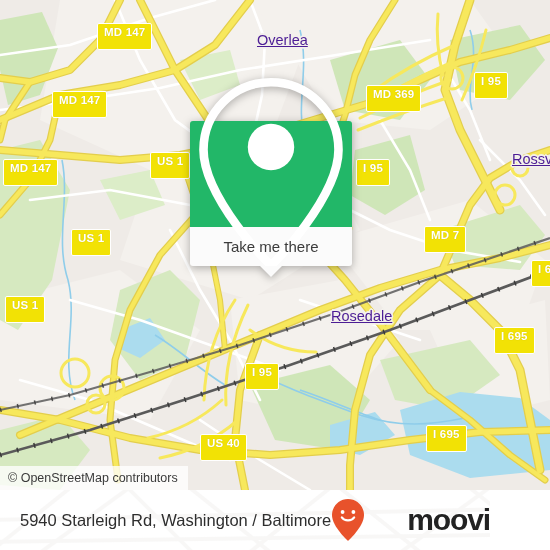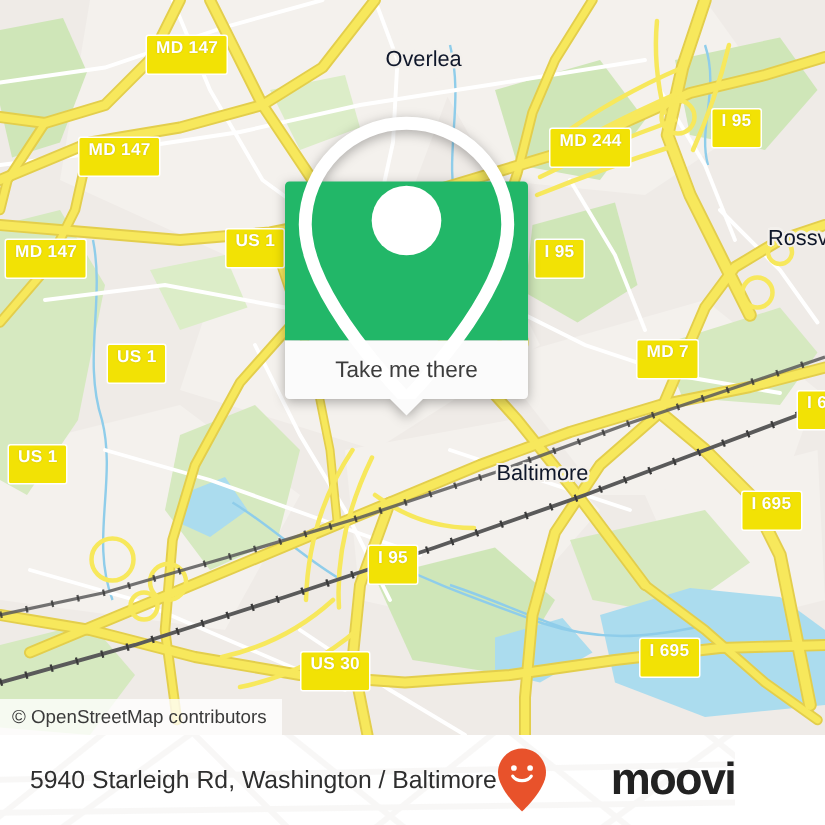--- a/index.html
+++ b/index.html
@@ -36,27 +36,28 @@
     font-weight: bold;
     font-size: 11.5px;
     line-height: 1;
     padding: 3px 6px 10px 6px;
     white-space: nowrap;
     letter-spacing: 0.2px;
     text-shadow: 0 0 1px rgba(120,110,0,.35);
   }
   .place-label {
     position: absolute;
-    color: #0f172a;
+    color: #4c1d95;
     font-family: "Liberation Sans", sans-serif;
     font-size: 14.5px;
     white-space: nowrap;
     text-shadow:
       -1.6px 0 #F3F0EC, 1.6px 0 #F3F0EC, 0 -1.6px #F3F0EC, 0 1.6px #F3F0EC,
       -1.2px -1.2px #F3F0EC, 1.2px -1.2px #F3F0EC, -1.2px 1.2px #F3F0EC, 1.2px 1.2px #F3F0EC;
+    text-decoration: underline;
   }
 
   
   #popup {
     position: absolute;
     left: 190px; top: 121px;
     width: 162px;
     filter: drop-shadow(0 2px 4px rgba(0,0,0,0.30));
   }
   #popup-head {
@@ -285,37 +286,37 @@
       <g>
         <path d="M0,455 L90,430 L190,398 L290,365 L390,330 L470,300 L550,270" stroke="#5A5A5A" stroke-width="2.6" fill="none"></path>
         <path d="M0,455 L90,430 L190,398 L290,365 L390,330 L470,300 L550,270" stroke="#3A3A3A" stroke-width="5" fill="none" stroke-dasharray="1.5 16" stroke-linecap="butt"></path>
         <path d="M0,410 L70,395 L150,372 L240,345 L330,315 L420,282 L500,255 L550,238" stroke="#5A5A5A" stroke-width="2.2" fill="none" opacity="0.85"></path>
         <path d="M0,410 L70,395 L150,372 L240,345 L330,315 L420,282 L500,255 L550,238" stroke="#3A3A3A" stroke-width="4.5" fill="none" stroke-dasharray="1.5 16" stroke-linecap="butt" opacity="0.85"></path>
       </g>
     </svg>
 
     <div class="place-label" style="left:257px; top:32px;">Overlea</div>
     <div class="place-label" style="left:512px; top:151px;">Rossv</div>
-    <div class="place-label" style="left:331px; top:308px;">Baltimore</div>
+    <div class="place-label" style="left:331px; top:308px;">Rosedale</div>
 
     <div class="shield" style="left:97px;  top:23px;">MD 147</div>
     <div class="shield" style="left:52px;  top:91px;">MD 147</div>
     <div class="shield" style="left:3px;   top:159px;">MD 147</div>
     <div class="shield" style="left:150px; top:152px;">US 1</div>
     <div class="shield" style="left:71px;  top:229px;">US 1</div>
     <div class="shield" style="left:5px;   top:296px;">US 1</div>
-    <div class="shield" style="left:366px; top:85px;">MD 244</div>
+    <div class="shield" style="left:366px; top:85px;">MD 369</div>
     <div class="shield" style="left:474px; top:72px;">I 95</div>
     <div class="shield" style="left:356px; top:159px;">I 95</div>
     <div class="shield" style="left:424px; top:226px;">MD 7</div>
     <div class="shield" style="left:531px; top:260px;">I 695</div>
     <div class="shield" style="left:494px; top:327px;">I 695</div>
     <div class="shield" style="left:426px; top:425px;">I 695</div>
     <div class="shield" style="left:245px; top:363px;">I 95</div>
-    <div class="shield" style="left:200px; top:434px;">US 30</div>
+    <div class="shield" style="left:200px; top:434px;">US 40</div>
 
     <div id="popup">
       <div id="popup-head">
         <svg width="60" height="76" viewBox="0 0 60 76">
           <path d="M30 4 C16.2 4 5 15.2 5 29 C5 47 30 72 30 72 C30 72 55 47 55 29 C55 15.2 43.8 4 30 4 Z" fill="none" stroke="#FFFFFF" stroke-width="3.2" stroke-linejoin="round"></path>
           <circle cx="30" cy="28" r="8.6" fill="#FFFFFF"></circle>
         </svg>
       </div>
       <div id="popup-foot">
         <span>Take me there</span>

